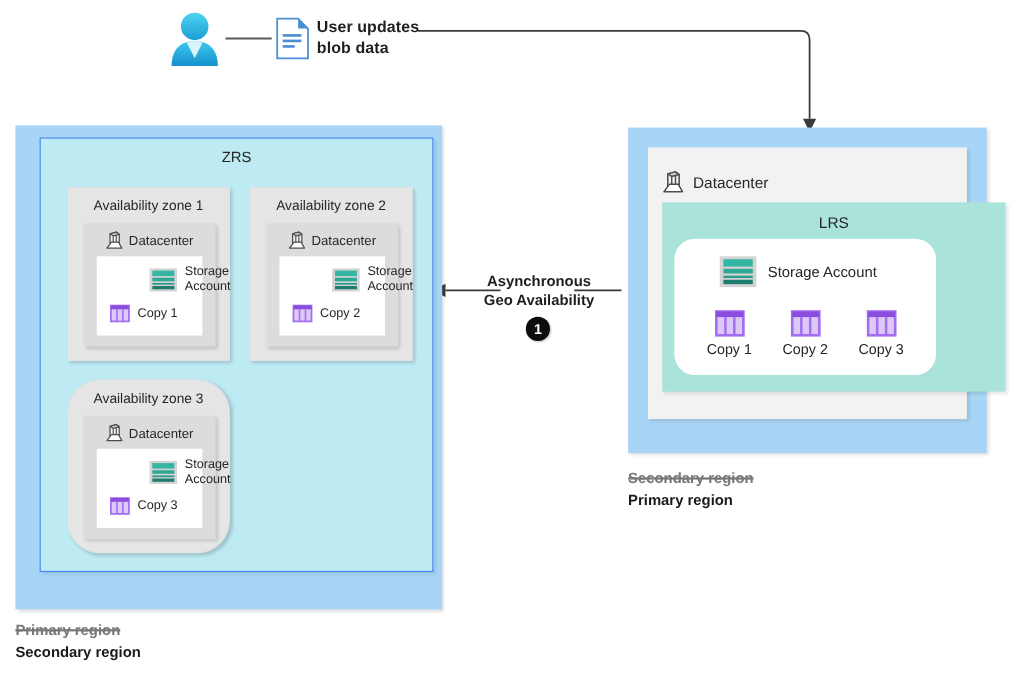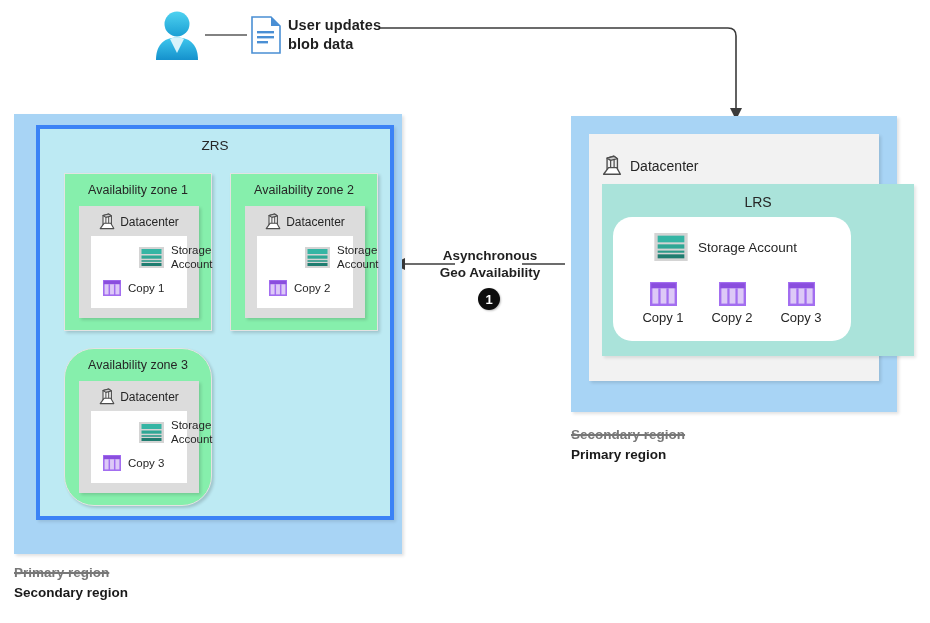--- a/index.html
+++ b/index.html
@@ -30,31 +30,31 @@
   .region-left {
     position: absolute; left: 14px; top: 114px;
     width: 388px; height: 440px;
     background: #a8d4f5;
     box-shadow: 2px 2px 3px rgba(0,0,0,.12);
   }
   .zrs-box {
     position: absolute; left: 22px; top: 11px;
     width: 358px; height: 395px;
     background: #bdeaf3;
-    border: 4px solid #3b82f6;
+    border: 1px solid #3b82f6;
     box-shadow: 2px 2px 3px rgba(0,0,0,.10);
   }
   .zrs-title {
     position: absolute; left: 0; top: 9px; width: 100%;
     text-align: center; font-size: 13.5px; color: #262626;
   }
 
   .az-box {
     position: absolute;
-    background: #86efac;
+    background: #e5e5e5;
     border: 1px solid #e3e3e3;
     box-shadow: 2px 2px 3px rgba(0,0,0,.16);
   }
   .az-title {
     position: absolute; left: 0; top: 9px; width: 100%;
     text-align: center; font-size: 12.5px; color: #262626;
   }
   .az1 { left: 24px;  top: 44px;  width: 148px; height: 158px; }
   .az2 { left: 190px; top: 44px;  width: 148px; height: 158px; }
   .az3 { left: 24px;  top: 219px; width: 148px; height: 158px; border-radius: 30px; }

